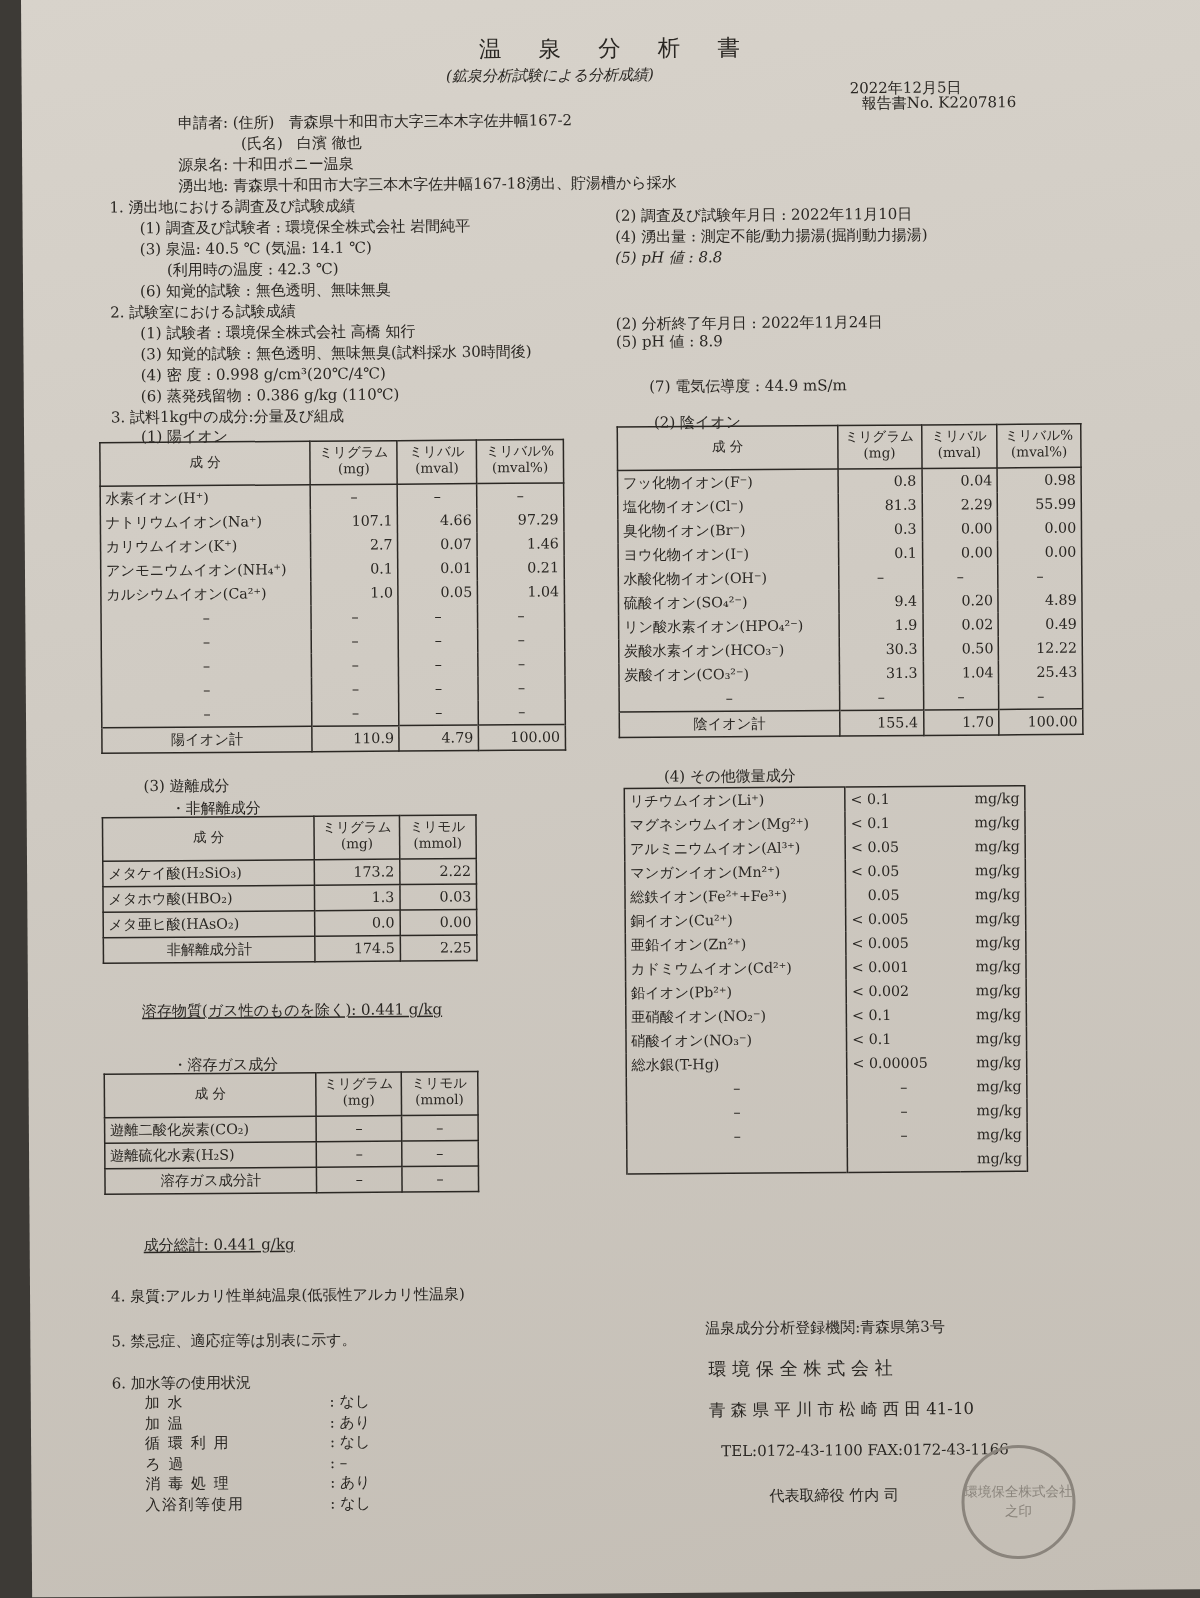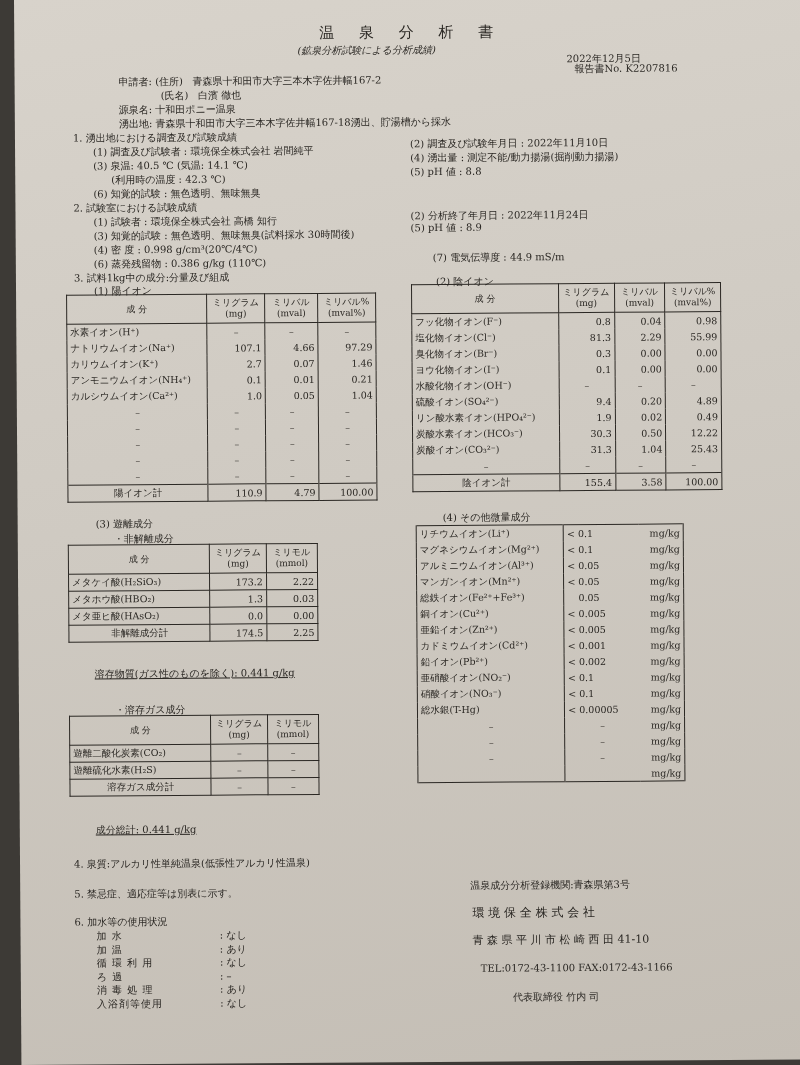--- a/index.html
+++ b/index.html
@@ -54,21 +54,21 @@
     <span>青森県十和田市大字三本木字佐井幅167-18湧出、貯湯槽から採水</span>
   </div>
 
   <div class="abs sm" style="left:58px;top:132px;">1. 湧出地における調査及び試験成績</div>
   <div class="abs sm" style="left:78px;top:146px;">(1) 調査及び試験者 : 環境保全株式会社 岩間純平</div>
   <div class="abs sm" style="left:78px;top:160px;">(3) 泉温:   40.5 ℃  (気温:   14.1 ℃)</div>
   <div class="abs sm" style="left:96px;top:174px;">(利用時の温度 :   42.3 ℃)</div>
   <div class="abs sm" style="left:78px;top:188px;">(6) 知覚的試験 : 無色透明、無味無臭</div>
   <div class="abs sm" style="left:395px;top:140px;">(2) 調査及び試験年月日 : 2022年11月10日</div>
   <div class="abs sm" style="left:395px;top:154px;">(4) 湧出量 : 測定不能/動力揚湯(掘削動力揚湯)</div>
-  <div class="abs sm" style="left:395px;top:168px;">(5) pH 値 : 8.8</div>
+  <div class="abs sm" style="left:395px;top:168px;font-style:italic;">(5) pH 値 : 8.8</div>
 
   <div class="abs sm" style="left:58px;top:202px;">2. 試験室における試験成績</div>
   <div class="abs sm" style="left:78px;top:216px;">(1) 試験者 : 環境保全株式会社 高橋 知行</div>
   <div class="abs sm" style="left:78px;top:230px;">(3) 知覚的試験 : 無色透明、無味無臭(試料採水 30時間後)</div>
   <div class="abs sm" style="left:78px;top:244px;">(4) 密  度 :   0.998 g/cm³(20℃/4℃)</div>
   <div class="abs sm" style="left:78px;top:258px;">(6) 蒸発残留物 :   0.386 g/kg (110℃)</div>
   <div class="abs sm" style="left:395px;top:212px;">(2) 分析終了年月日 : 2022年11月24日</div>
   <div class="abs sm" style="left:395px;top:224px;">(5) pH 値 : 8.9</div>
   <div class="abs sm" style="left:417px;top:254px;">(7) 電気伝導度  : 44.9   mS/m</div>
 
@@ -243,21 +243,21 @@
           <td class="ctr">–</td>
           <td class="ctr">–</td>
           <td class="ctr">–</td>
           <td class="ctr">–</td>
         </tr>
     </tbody>
     <tbody>
         <tr class="totalrow">
       <td class="ctr">陰イオン計</td>
           <td class="num">155.4</td>
-          <td class="num">3.58</td>
+          <td class="num">1.70</td>
           <td class="num">100.00</td>
     </tr>
   </tbody>
     </table>
 
   <div class="abs sm" style="left:78px;top:518px;">(3) 遊離成分</div>
   <div class="abs sm" style="left:96px;top:533px;">・非解離成分</div>
   <table class="thick" style="left:50px;top:545px;width:250px;">
     <colgroup>
         <col style="width:138px">
@@ -431,13 +431,16 @@
     <div><span style="display:inline-block;width:120px;letter-spacing:1px">ろ      過</span> : <span>–</span></div>
     <div><span style="display:inline-block;width:120px;letter-spacing:1px">消 毒 処 理</span> : <span>あり</span></div>
     <div><span style="display:inline-block;width:120px;letter-spacing:1px">入浴剤等使用</span> : <span>なし</span></div>
   </div>
 
   <div class="abs sm" style="left:450px;top:882px;">温泉成分分析登録機関:青森県第3号</div>
   <div class="abs" style="left:452px;top:908px;font-size:12px;">環 境 保 全 株 式 会 社</div>
   <div class="abs" style="left:452px;top:936px;font-size:11px;">青 森 県 平 川 市 松 崎 西 田 41-10</div>
   <div class="abs sm" style="left:460px;top:966px;">TEL:0172-43-1100  FAX:0172-43-1166</div>
   <div class="abs sm" style="left:492px;top:994px;">代表取締役    竹内 司</div>
+  <div class="stamp" style="left:620px;top:968px;">
+      <span>環境保全株式会社之印</span>
+    </div>
 </div>
 
 </body></html>

